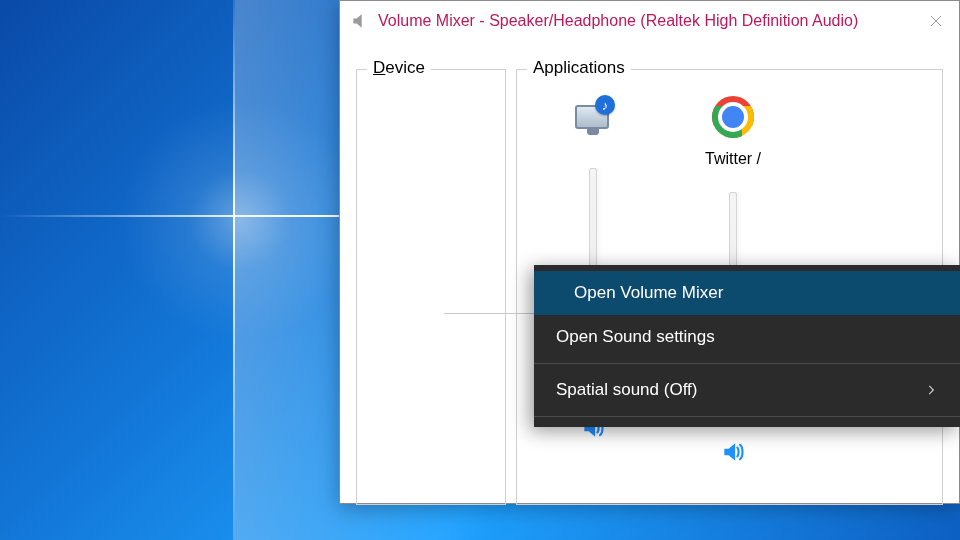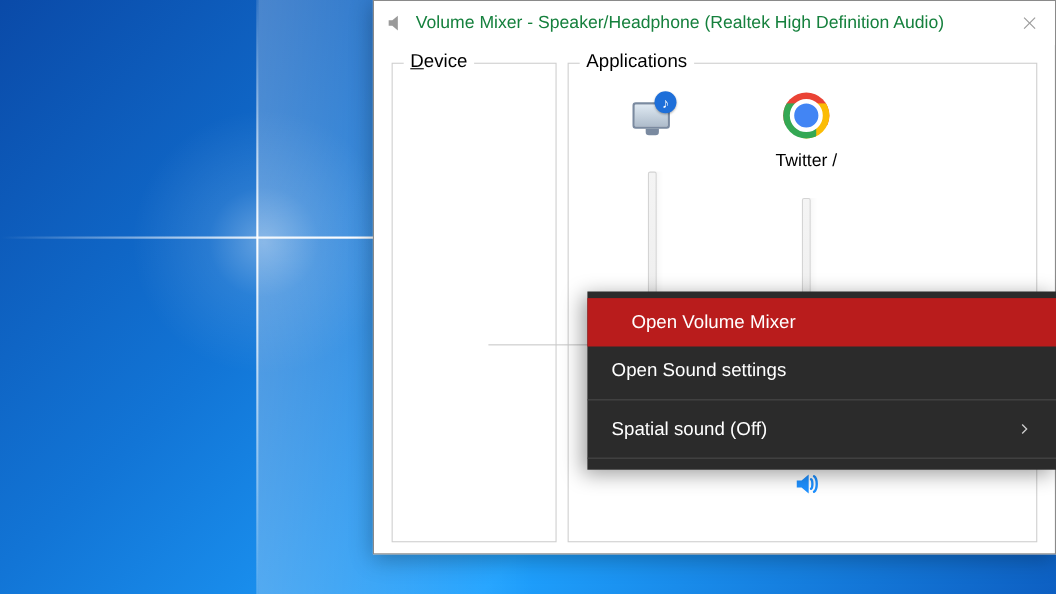--- a/index.html
+++ b/index.html
@@ -34,35 +34,36 @@
     left: 339px; top: 0;
     width: 621px; height: 504px;
     background: #fff;
     border: 1px solid #8a8a8a;
     box-shadow: 0 4px 20px rgba(0,0,0,0.3);
   }
   .titlebar {
     display: flex; align-items: center;
     height: 40px;
     padding: 0 0 0 10px;
-    color: #15803d;
+    color: #be185d;
     font-size: 16px;
     background:#fff;
   }
   .titlebar .title-icon { width:20px; height:20px; margin-right:8px; }
   .titlebar .title-text { flex: 1; white-space: nowrap; overflow:hidden; text-overflow:ellipsis; }
   .titlebar .win-close {
     width: 46px; height: 40px; display:flex; align-items:center; justify-content:center;
     color:#9a9a9a; font-size:16px;
   }
 
   .body {
     padding: 16px 16px 10px 16px;
     display:flex; gap:10px;
     height: calc(100% - 40px);
+    margin-top: 12px;
   }
   .group {
     border: 1px solid #cfcfcf;
     position: relative;
     padding: 20px 6px 10px 6px;
     display:flex;
   }
   .group-label {
     position:absolute; top:-12px; left:10px;
     background:#fff; padding:0 6px;
@@ -182,21 +183,21 @@
     background:#2b2b2b;
     color:#fff;
     box-shadow:-4px 4px 18px rgba(0,0,0,0.4);
     padding:6px 0;
     font-size:17px;
   }
   .ctx .item{
     padding:12px 22px;
     display:flex; align-items:center; justify-content:space-between;
   }
-  .ctx .item.hi { background:#b91c1c;padding-left:40px; }
+  .ctx .item.hi { background:#0c4a6e;padding-left:40px; }
   .ctx .sep{ height:1px; background:#4a4a4a; margin:4px 0; }
   .ctx .chev{ color:#cfcfcf; font-size:18px; }
 
   svg { display:block; }
 </style>
 </head>
 <body>
 
 <div class="desktop">
   <div class="streak-h"></div>

